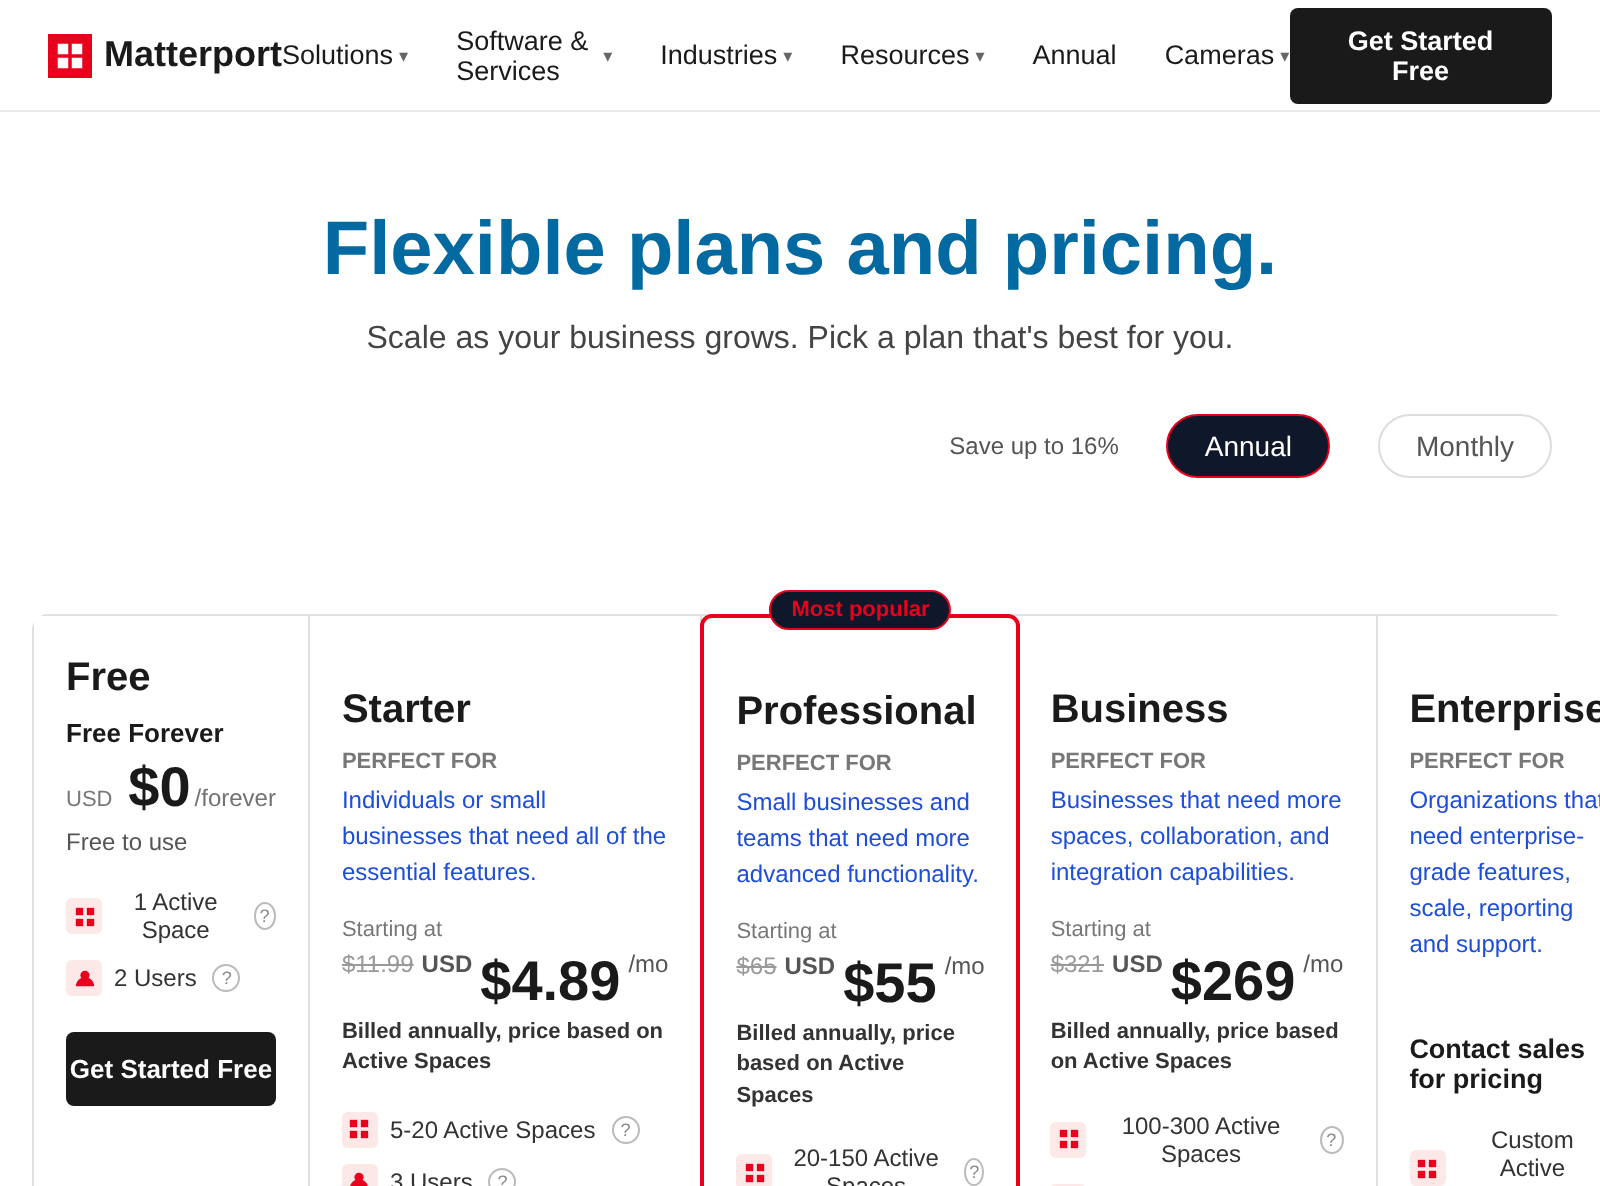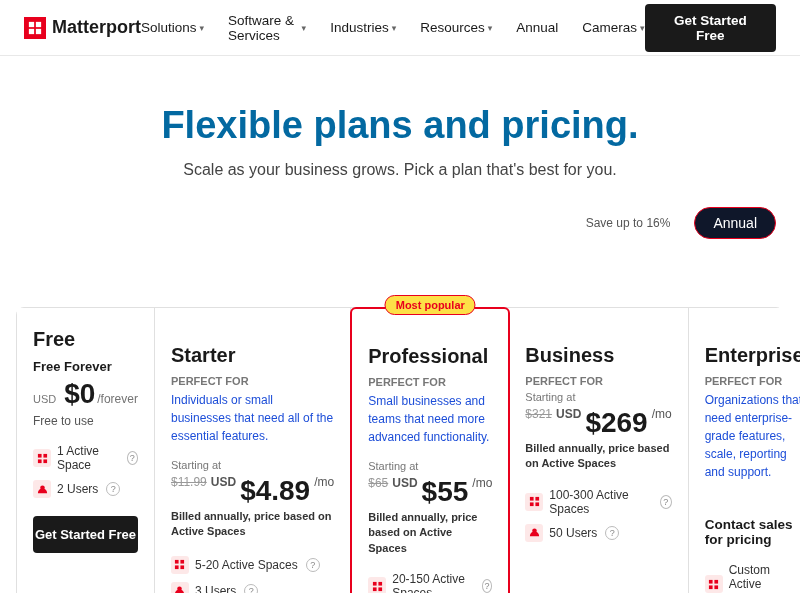--- a/index.html
+++ b/index.html
@@ -26,39 +26,39 @@
     .toggle-btn { padding: 7px 18px; border-radius: 20px; border: 1px solid #ddd; font-size: 14px; cursor: pointer; background: #fff; color: #555; }
     .toggle-btn.active { background: #0f172a; color: #fff; border-color: #e8001d; font-weight: 400; }
 
     
     .plans-section { padding: 0 16px 40px; }
     .plans-grid { display: grid; grid-template-columns: repeat(5, 1fr); gap: 0; border: 1px solid #e0e0e0; border-radius: 8px; overflow: visible; }
     .plan-card { padding: 20px 16px; border-right: 1px solid #e0e0e0; position: relative; background: #fff; }
     .plan-card:last-child { border-right: none; }
     .plan-card.popular { border: 2px solid #e8001d; border-radius: 6px; margin: -1px; z-index: 1; }
 
-    .popular-badge { position: absolute; top: -14px; left: 50%; transform: translateX(-50%); background: #fde047; border: 1px solid #e8001d; color: #e8001d; font-size: 11px; font-weight: 600; padding: 3px 10px; border-radius: 12px; white-space: nowrap; }
+    .popular-badge { position: absolute; top: -14px; left: 50%; transform: translateX(-50%); background: #0f172a; border: 1px solid #e8001d; color: #e8001d; font-size: 11px; font-weight: 600; padding: 3px 10px; border-radius: 12px; white-space: nowrap; }
 
     .plan-name { font-size: 20px; font-weight: 700; margin-bottom: 8px; margin-top: 16px; }
     .plan-card:first-child .plan-name { margin-top: 0; }
     .plan-perfect-for-label { font-size: 11px; font-weight: 600; color: #777; text-transform: uppercase; margin-bottom: 4px; }
     .plan-desc { font-size: 12px; color: #1d4ed8; line-height: 1.5; margin-bottom: 14px; min-height: 52px; }
 
     .plan-starting-at { font-size: 11px; color: #777; margin-bottom: 4px; }
     .plan-price-row { display: flex; align-items: flex-start; gap: 4px; margin-bottom: 2px; }
     .price-original { font-size: 12px; color: #999; text-decoration: line-through; }
     .price-current { font-size: 28px; font-weight: 800; }
     .price-mo { font-size: 12px; color: #555; }
     .price-currency { font-size: 12px; font-weight: 600; color: #555; }
     .plan-billed-note { font-size: 11px; font-weight: 600; color: #333; margin-bottom: 16px; line-height: 1.4; }
     .plan-free-label { font-size: 13px; font-weight: 600; margin-bottom: 4px; }
     .plan-free-sub { font-size: 12px; color: #555; margin-bottom: 14px; }
     .plan-free-use { font-size: 12px; color: #555; margin-bottom: 16px; }
 
-    .plan-features { list-style: none; margin-bottom: 18px; }
+    .plan-features { list-style: none; margin-bottom: 18px; text-align: center; }
     .plan-feature { display: flex; align-items: center; gap: 6px; font-size: 12px; color: #333; margin-bottom: 8px; }
     .feature-icon { width: 18px; height: 18px; flex-shrink: 0; display: flex; align-items: center; justify-content: center; }
     .feature-icon.space { background: #fde8e8; border-radius: 3px; }
     .feature-icon.user { background: #fde8e8; border-radius: 3px; }
     .feature-icon svg { width: 11px; height: 11px; }
     .question-icon { display: inline-flex; align-items: center; justify-content: center; width: 14px; height: 14px; border: 1px solid #bbb; border-radius: 50%; font-size: 9px; color: #888; cursor: pointer; margin-left: 2px; }
 
     .plan-btn { width: 100%; padding: 11px 0; border-radius: 4px; font-size: 13px; font-weight: 700; cursor: pointer; border: none; }
     .plan-btn.filled { background: #1a1a1a; color: #fff; }
 
@@ -97,20 +97,21 @@
   <button class="nav-cta">Get Started Free</button>
 </nav>
 
 <div class="hero">
   <h1>Flexible plans and pricing.</h1>
   <p>Scale as your business grows. Pick a plan that's best for you.</p>
 
   <div class="toggle-row">
     <span class="save-badge">Save up to 16%</span>
     <button class="toggle-btn active">Annual</button>
+    <button class="toggle-btn">Monthly</button>
   </div>
 </div>
 
 <div class="plans-section">
   <div class="plans-grid">
 
     <div class="plan-card">
       <div class="plan-name">Free</div>
       <div class="plan-free-label">Free Forever</div>
       <div class="price-free-row">
@@ -221,20 +222,21 @@
           <span>10 Users</span>
           <span class="question-icon">?</span>
         </li>
       </ul>
 
     </div>
 
     <div class="plan-card">
       <div class="plan-name">Business</div>
       <div class="plan-perfect-for-label">Perfect for</div>
+      <div class="plan-desc">Businesses that need more spaces, collaboration, and integration capabilities.</div>
       <div class="plan-starting-at">Starting at</div>
       <div class="plan-price-row">
         <span class="price-original">$321</span>
         <span class="price-currency">USD</span>
         <span class="price-current">$269</span>
         <span class="price-mo">/mo</span>
       </div>
       <div class="plan-billed-note">Billed annually, price based on Active Spaces</div>
       <ul class="plan-features">
         <li class="plan-feature">

